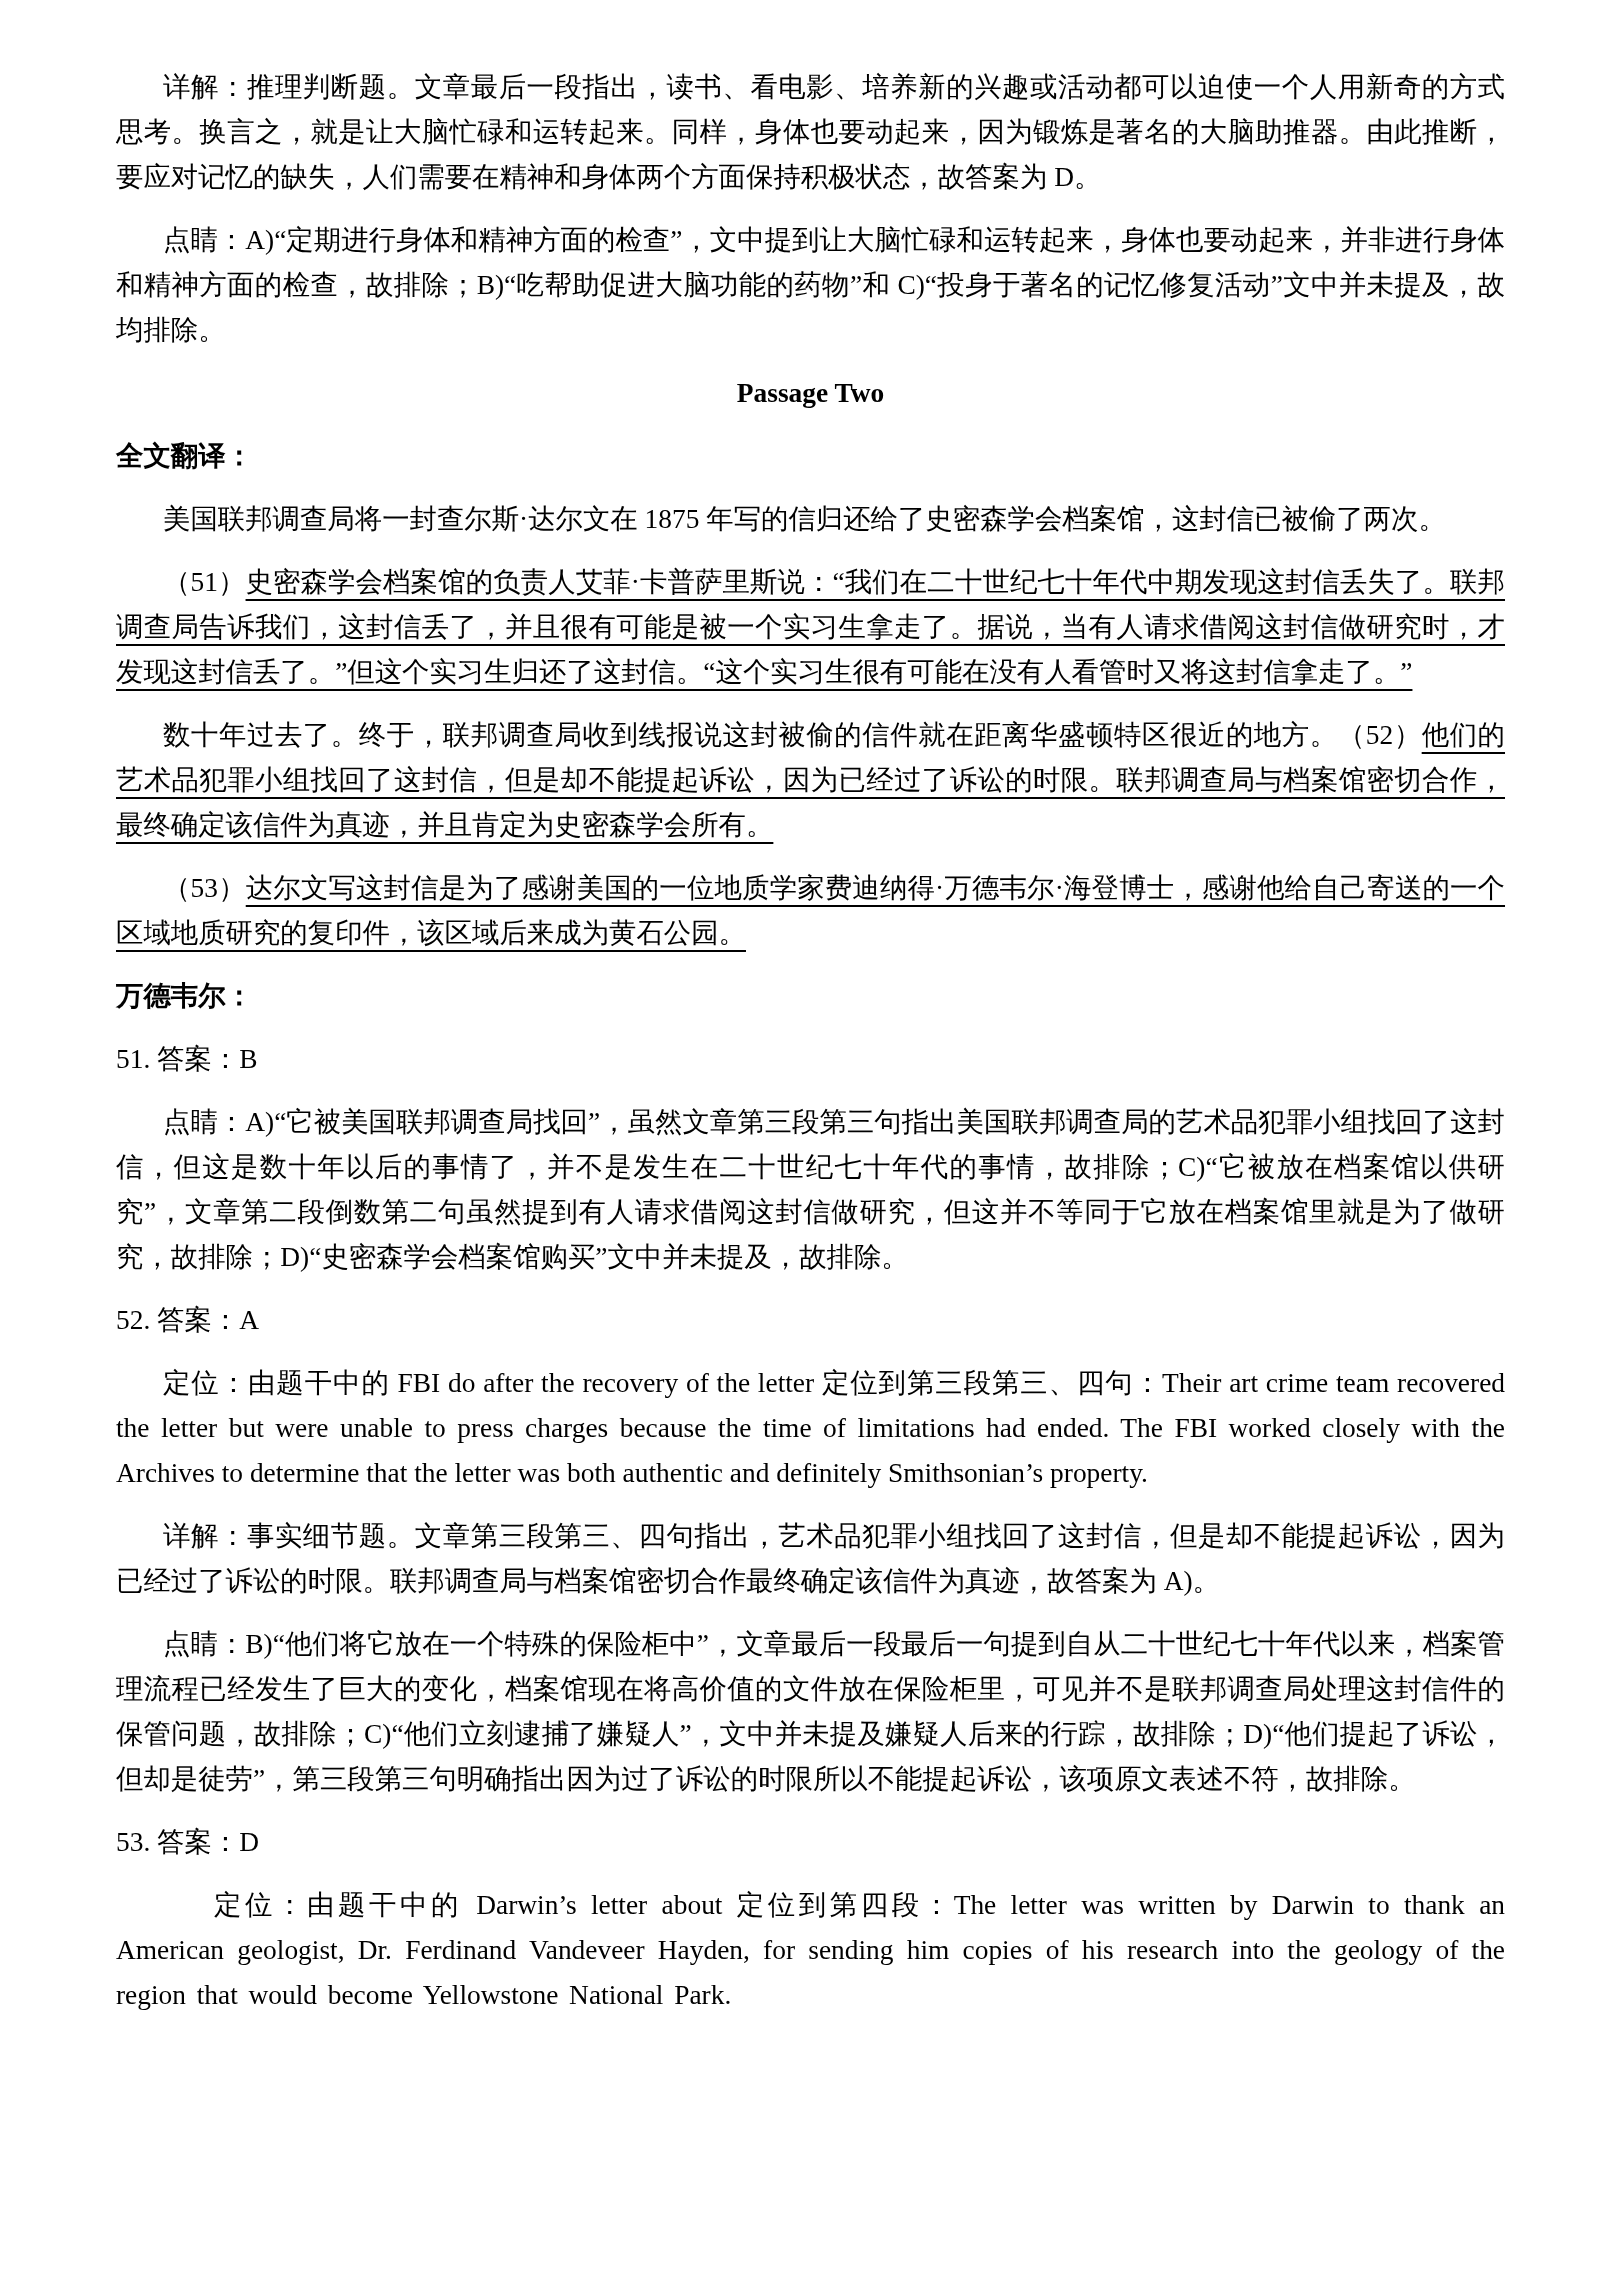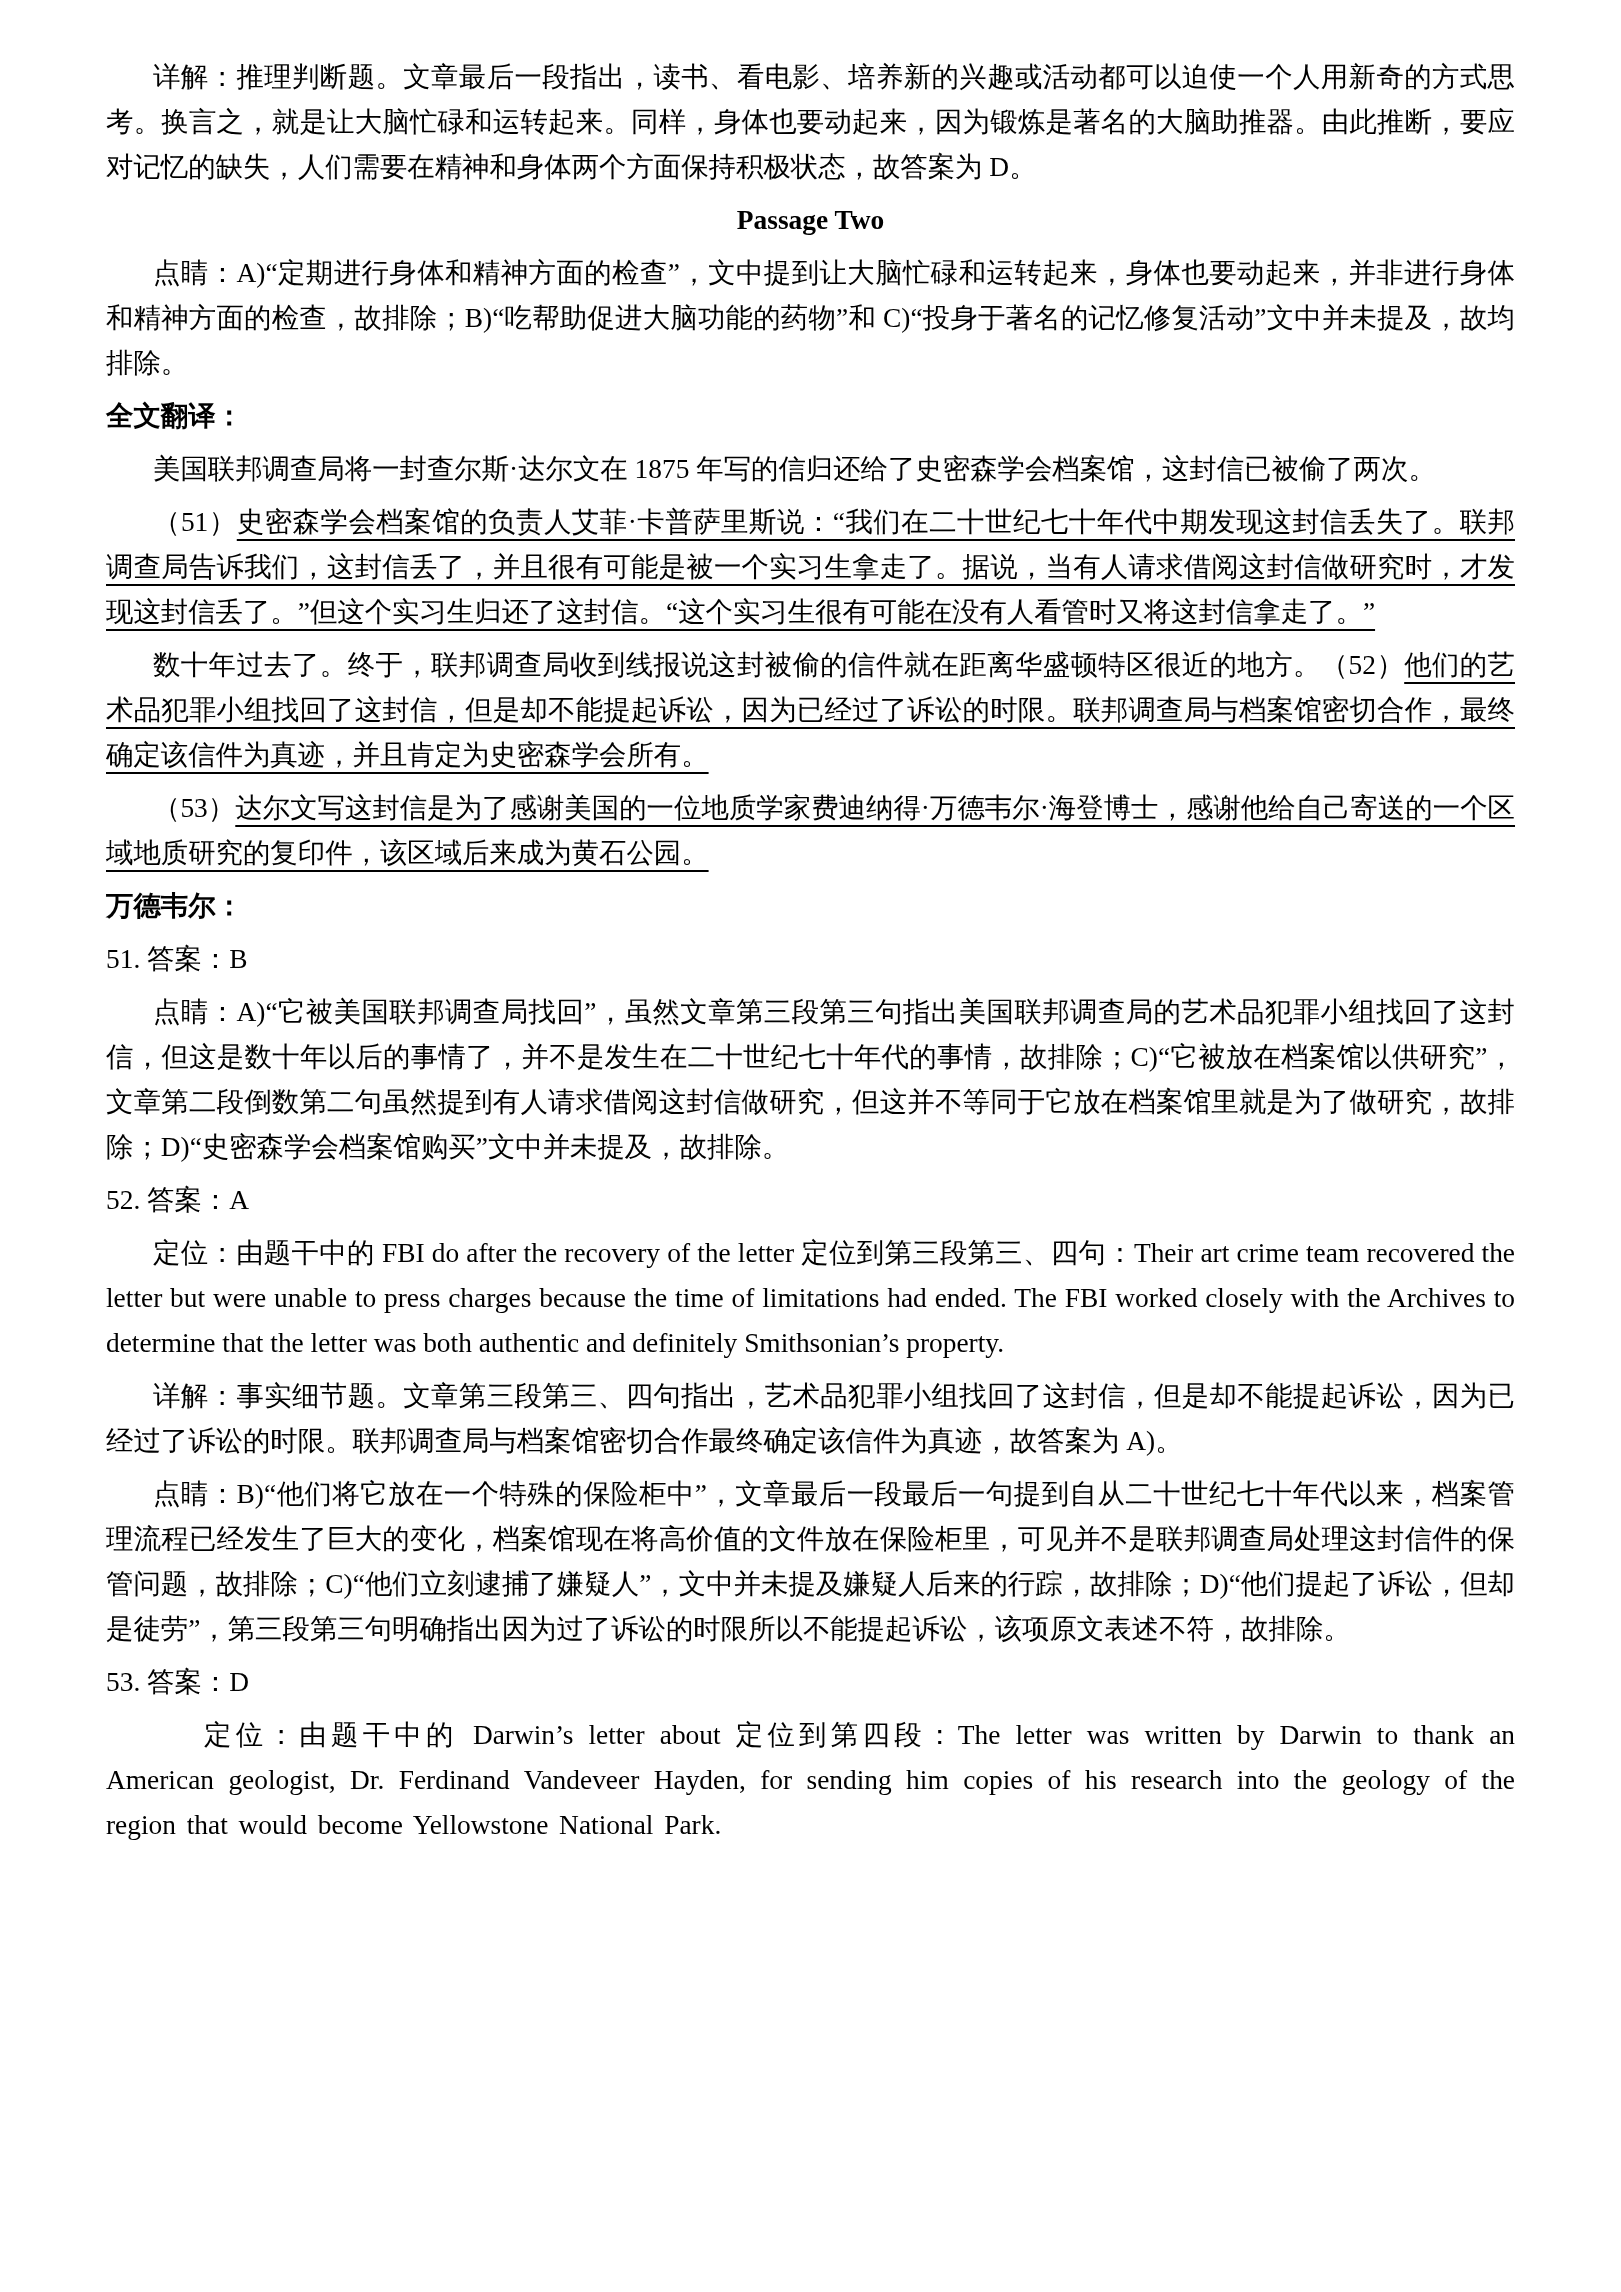--- a/index.html
+++ b/index.html
@@ -12,21 +12,21 @@
     min-height: 2293px;
     box-sizing: border-box;
     background: #ffffff;
     padding: 47px 98px 39px 98px;
     font-family: "Liberation Serif", "DejaVu Serif", serif;
     font-size: 27.4px;
     line-height: 45px;
     color: #000000;
   }
   p.para {
-    margin: 8px;
+    margin: 18px;
     padding: 0;
     text-align: justify;
   }
   p.indent      { text-indent: 47px; }
   p.flush       { text-indent: 0; }
   p.center-bold { text-align: center; font-weight: bold; }
   p.left-bold   { font-weight: bold; text-indent: 0; }
   p.indent-wide { text-indent: 98px; word-spacing: 3.9px; }
   .ul {
     text-decoration: underline;
@@ -34,22 +34,22 @@
     text-decoration-thickness: 2px;
   }
   u { font-style: normal; }
 </style>
 </head>
 <body>
 
 <div class="page">
   <div id="doc">
       <p class="para indent"><span>详解：推理判断题。文章最后一段指出，读书、看电影、培养新的兴趣或活动都可以迫使一个人用新奇的方式思考。换言之，就是让大脑忙碌和运转起来。同样，身体也要动起来，因为锻炼是著名的大脑助推器。由此推断，要应对记忆的缺失，人们需要在精神和身体两个方面保持积极状态，故答案为 D。</span></p>
+      <p class="para indent"><span>点睛：A)“定期进行身体和精神方面的检查”，文中提到让大脑忙碌和运转起来，身体也要动起来，并非进行身体和精神方面的检查，故排除；B)“吃帮助促进大脑功能的药物”和 C)“投身于著名的记忆修复活动”文中并未提及，故均排除。</span></p>
       <p class="para center-bold"><span>Passage Two</span></p>
-      <p class="para indent"><span>点睛：A)“定期进行身体和精神方面的检查”，文中提到让大脑忙碌和运转起来，身体也要动起来，并非进行身体和精神方面的检查，故排除；B)“吃帮助促进大脑功能的药物”和 C)“投身于著名的记忆修复活动”文中并未提及，故均排除。</span></p>
       <p class="para left-bold"><span>全文翻译：</span></p>
       <p class="para indent"><span>美国联邦调查局将一封查尔斯·达尔文在 1875 年写的信归还给了史密森学会档案馆，这封信已被偷了两次。</span></p>
       <p class="para indent"><span>（51）</span><u class="ul">史密森学会档案馆的负责人艾菲·卡普萨里斯说：“我们在二十世纪七十年代中期发现这封信丢失了。联邦调查局告诉我们，这封信丢了，并且很有可能是被一个实习生拿走了。据说，当有人请求借阅这封信做研究时，才发现这封信丢了。”但这个实习生归还了这封信。“这个实习生很有可能在没有人看管时又将这封信拿走了。”</u></p>
       <p class="para indent"><span>数十年过去了。终于，联邦调查局收到线报说这封被偷的信件就在距离华盛顿特区很近的地方。（52）</span><u class="ul">他们的艺术品犯罪小组找回了这封信，但是却不能提起诉讼，因为已经过了诉讼的时限。联邦调查局与档案馆密切合作，最终确定该信件为真迹，并且肯定为史密森学会所有。</u></p>
       <p class="para indent"><span>（53）</span><u class="ul">达尔文写这封信是为了感谢美国的一位地质学家费迪纳得·万德韦尔·海登博士，感谢他给自己寄送的一个区域地质研究的复印件，该区域后来成为黄石公园。</u></p>
       <p class="para left-bold"><span>万德韦尔：</span></p>
       <p class="para flush"><span>51. 答案：B</span></p>
       <p class="para indent"><span>点睛：A)“它被美国联邦调查局找回”，虽然文章第三段第三句指出美国联邦调查局的艺术品犯罪小组找回了这封信，但这是数十年以后的事情了，并不是发生在二十世纪七十年代的事情，故排除；C)“它被放在档案馆以供研究”，文章第二段倒数第二句虽然提到有人请求借阅这封信做研究，但这并不等同于它放在档案馆里就是为了做研究，故排除；D)“史密森学会档案馆购买”文中并未提及，故排除。</span></p>
       <p class="para flush"><span>52. 答案：A</span></p>
       <p class="para indent"><span>定位：由题干中的 FBI do after the recovery of the letter 定位到第三段第三、四句：Their art crime team recovered the letter but were unable to press charges because the time of limitations had ended. The FBI worked closely with the Archives to determine that the letter was both authentic and definitely Smithsonian’s property.</span></p>

